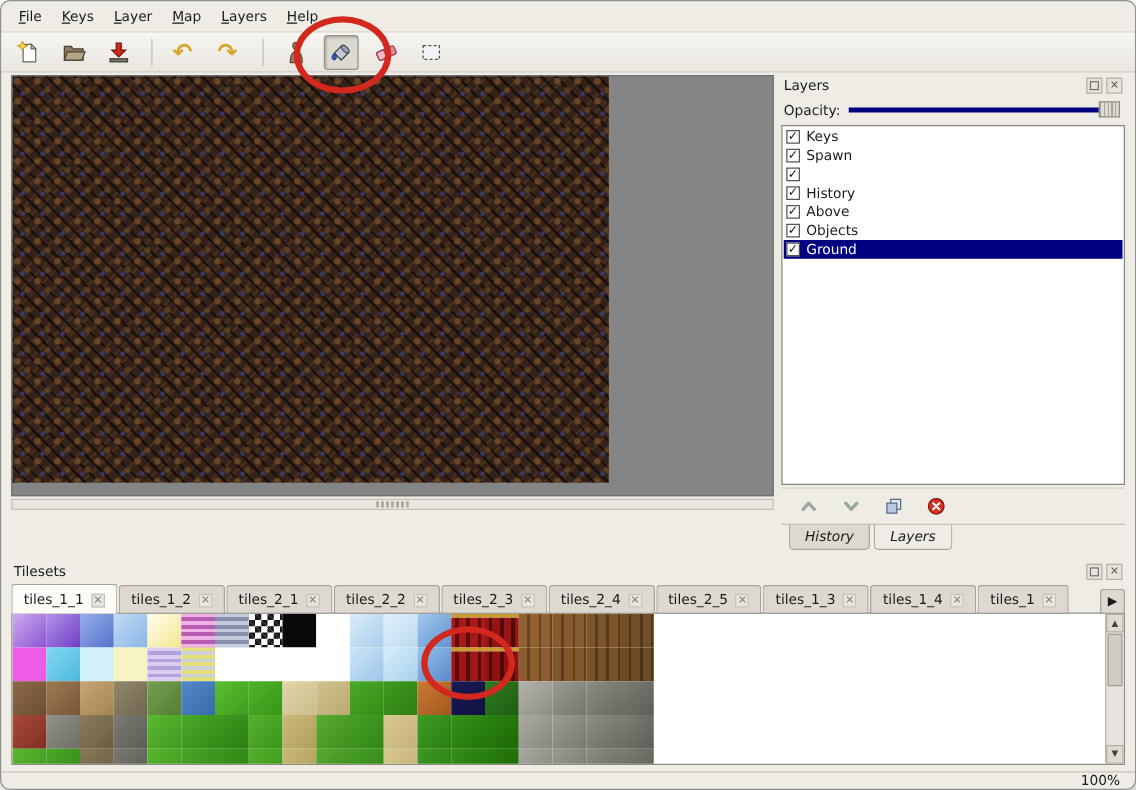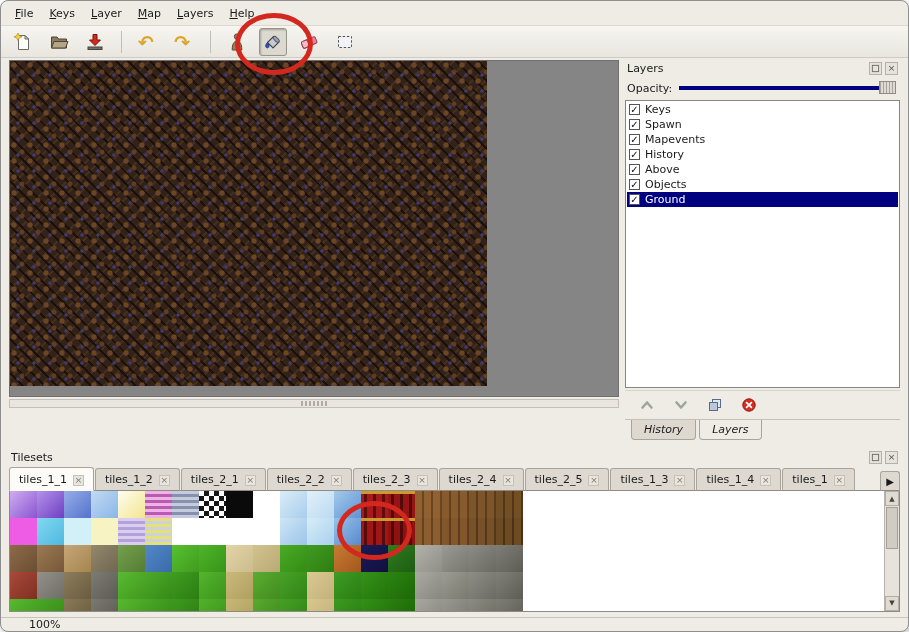--- a/index.html
+++ b/index.html
@@ -80,21 +80,21 @@
   .tileset-grid{ position:absolute; left:0; top:0; display:grid; grid-template-columns:repeat(19,27px); grid-auto-rows:27px; }
   .tile{ width:27px; height:27px; }
   .vscrollbar{ position:absolute; right:0; top:0; bottom:0; width:15px; background:#e6e3dc;
     border-left:1px solid #b8b4ac; display:flex; flex-direction:column; z-index:3; }
   .scroll-btn{ height:15px; display:flex; align-items:center; justify-content:center; font-size:7px; color:#44423c;
     background:#dedbd2; border:1px solid #b2aea6; }
   .scroll-thumb{ height:42px; margin:1px; background:#cfccc4; border:1px solid #a4a098; }
   .scroll-spacer{ flex:1; }
 
   
-  .status-bar{ flex:1; display:flex; align-items:center; justify-content:flex-start; padding:0 28px;
+  .status-bar{ flex:1; display:flex; align-items:center; justify-content:flex-end; padding:0 12px;
     border-top:1px solid #c8c4bc; margin-top:5px; }
 
   
   .annotation{ position:absolute; border:5px solid rgba(210,40,30,0.88); border-radius:50%;
     pointer-events:none; z-index:50; }
   .annotation-toolbar{ left:234px; top:12px; width:78px; height:62px; }
   .annotation-tile{ left:336px; top:500px; width:75px; height:59px; }
 </style>
 </head>
 <body>
@@ -214,21 +214,20 @@
           <div class="layer-row">
             <div class="checkbox">✓</div>
             <span class="layer-label">Keys</span>
           </div>
           <div class="layer-row">
             <div class="checkbox">✓</div>
             <span class="layer-label">Spawn</span>
           </div>
           <div class="layer-row">
             <div class="checkbox">✓</div>
-            <span class="layer-label">Mapevents</span>
           </div>
           <div class="layer-row">
             <div class="checkbox">✓</div>
             <span class="layer-label">History</span>
           </div>
           <div class="layer-row">
             <div class="checkbox">✓</div>
             <span class="layer-label">Above</span>
           </div>
           <div class="layer-row">

